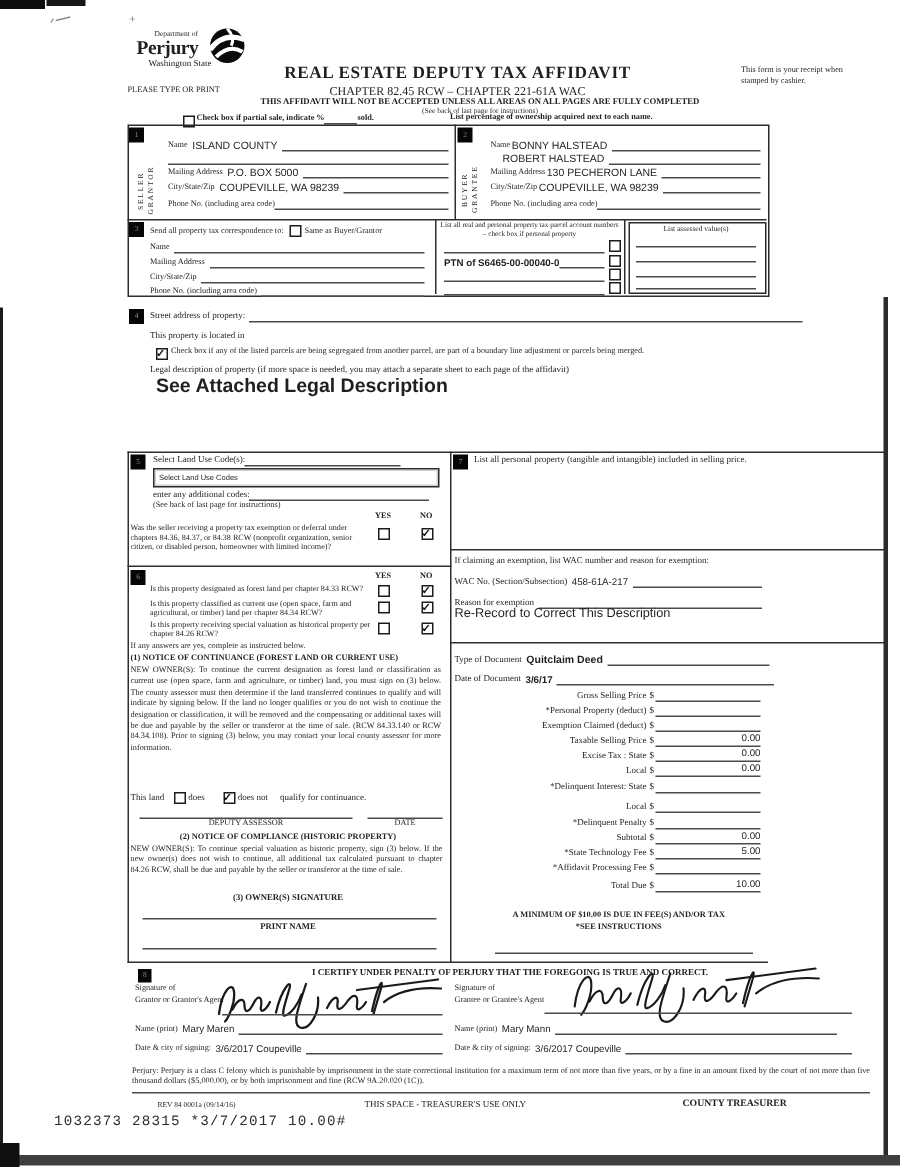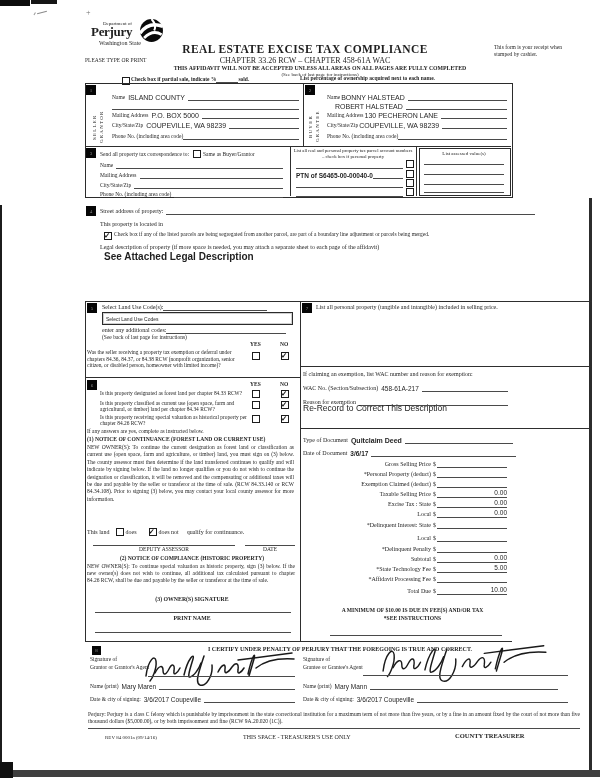--- a/index.html
+++ b/index.html
@@ -60,22 +60,22 @@
   <div class="a t5" style="left:103px;top:21px;">Department of</div>
   <div class="a b" style="left:91px;top:25px;font-size:13px;line-height:14px;letter-spacing:-0.3px;">Perjury</div>
   <div class="a t6" style="left:99px;top:39px;">Washington State</div>
   <svg class="a" style="left:138px;top:17px;" width="27" height="27" viewBox="0 0 40 40">
     <circle cx="20" cy="20" r="17" fill="#0a0a0a"></circle>
     <path d="M3 24 Q16 6 37 14" stroke="#fff" stroke-width="5" fill="none"></path>
     <path d="M9 31 Q22 18 35 26" stroke="#fff" stroke-width="4" fill="none"></path>
     <path d="M20 3 Q28 12 24 20" stroke="#fff" stroke-width="3" fill="none"></path>
   </svg>
 
-  <div class="a b ctr" style="left:155px;top:43px;width:300px;font-size:11.5px;line-height:12px;letter-spacing:0.4px;">REAL ESTATE EXCISE TAX COMPLIANCE</div>
-  <div class="a ctr" style="left:155px;top:56px;width:300px;font-size:8px;line-height:9px;">CHAPTER 33.26 RCW  –  CHAPTER 458-61A WAC</div>
+  <div class="a b ctr" style="left:155px;top:43px;width:300px;font-size:11.5px;line-height:12px;letter-spacing:0.4px;">REAL ESTATE DEPUTY TAX AFFIDAVIT</div>
+  <div class="a ctr" style="left:155px;top:56px;width:300px;font-size:8px;line-height:9px;">CHAPTER 82.45 RCW  –  CHAPTER 221-61A WAC</div>
   <div class="a b ctr" style="left:100px;top:65px;width:440px;font-size:5.8px;line-height:7px;">THIS AFFIDAVIT WILL NOT BE ACCEPTED UNLESS ALL AREAS ON ALL PAGES ARE FULLY COMPLETED</div>
   <div class="a t5 ctr" style="left:220px;top:72px;width:200px;">(See back of last page for instructions)</div>
   <div class="a t55" style="left:85px;top:57px;">PLEASE TYPE OR PRINT</div>
   <div class="a t55" style="left:494px;top:44px;width:82px;">This form is your receipt when stamped by cashier.</div>
 
   <span class="cb acb" style="left:122px;top:77px;"></span>
   <div class="r" style="left:131px;top:75px;width:135px;height:8px;">
     <span class="t55 b nw">Check box if partial sale, indicate %</span>
     <span class="f" style="max-width:22px;"></span>
     <span class="t55 b nw">sold.</span>
@@ -192,21 +192,21 @@
 
   <div class="sq" style="left:86px;top:206px;">4</div>
   <div class="r" style="left:100px;top:206px;width:435px;height:9px;">
     <span class="t6 nw">Street address of property:</span>
     <span class="f" style="margin-left:3px;"></span>
   </div>
   <div class="a t6" style="left:100px;top:220px;">This property is located in</div>
   <span class="cb ck acb" style="left:104px;top:232px;"></span>
   <div class="a t55" style="left:114px;top:231px;width:462px;">Check box if any of the listed parcels are being segregated from another parcel, are part of a boundary line adjustment or parcels being merged.</div>
   <div class="a t6" style="left:100px;top:243px;width:470px;">Legal description of property (if more space is needed, you may attach a separate sheet to each page of the affidavit)</div>
-  <div class="a v b" style="left:104px;top:252px;font-size:10px;line-height:10px;">See Attached Legal Description</div>
+  <div class="a v b" style="left:104px;top:252px;font-size:13px;line-height:10px;">See Attached Legal Description</div>
 
   <div class="ln" style="left:85px;top:301px;width:507px;height:1px;"></div>
   <div class="ln" style="left:85px;top:301px;width:1px;height:341px;"></div>
   <div class="ln" style="left:300px;top:301px;width:1px;height:341px;"></div>
   <div class="ln" style="left:85px;top:641px;width:427px;height:1px;"></div>
   <div class="ln" style="left:85px;top:377px;width:216px;height:1px;"></div>
   <div class="ln" style="left:300px;top:366px;width:292px;height:1px;"></div>
   <div class="ln" style="left:300px;top:428px;width:292px;height:1px;"></div>
 
   <div class="sq" style="left:87px;top:303px;">5</div>
@@ -412,14 +412,15 @@
     <span class="val2">3/6/2017   Coupeville</span>
     <span class="f"></span>
   </div>
 
   <div class="a" style="left:88px;top:711px;width:492px;font-size:5.5px;line-height:7px;text-align:justify;">Perjury: Perjury is a class C felony which is punishable by imprisonment in the state correctional institution for a maximum term of not more than five years, or by a fine in an amount fixed by the court of not more than five thousand dollars ($5,000.00), or by both imprisonment and fine (RCW 9A.20.020 (1C)).</div>
   <div class="a u" style="left:88px;top:727px;width:492px;height:1px;"></div>
   <div class="a t5" style="left:105px;top:735px;">REV 84 0001a (09/14/16)</div>
   <div class="a t6" style="left:243px;top:733px;">THIS SPACE - TREASURER'S USE ONLY</div>
   <div class="a t65 b" style="left:455px;top:732px;font-weight:600;">COUNTY TREASURER</div>
 
+  <div class="a" style="left:36px;top:742px;font-family:'Liberation Mono','DejaVu Sans Mono',monospace;font-size:9.5px;line-height:11px;letter-spacing:0.8px;color:#2e2e2e;">1032373 28315 *3/7/2017 10.00#</div>
 
 </div>
 
 </body></html>

